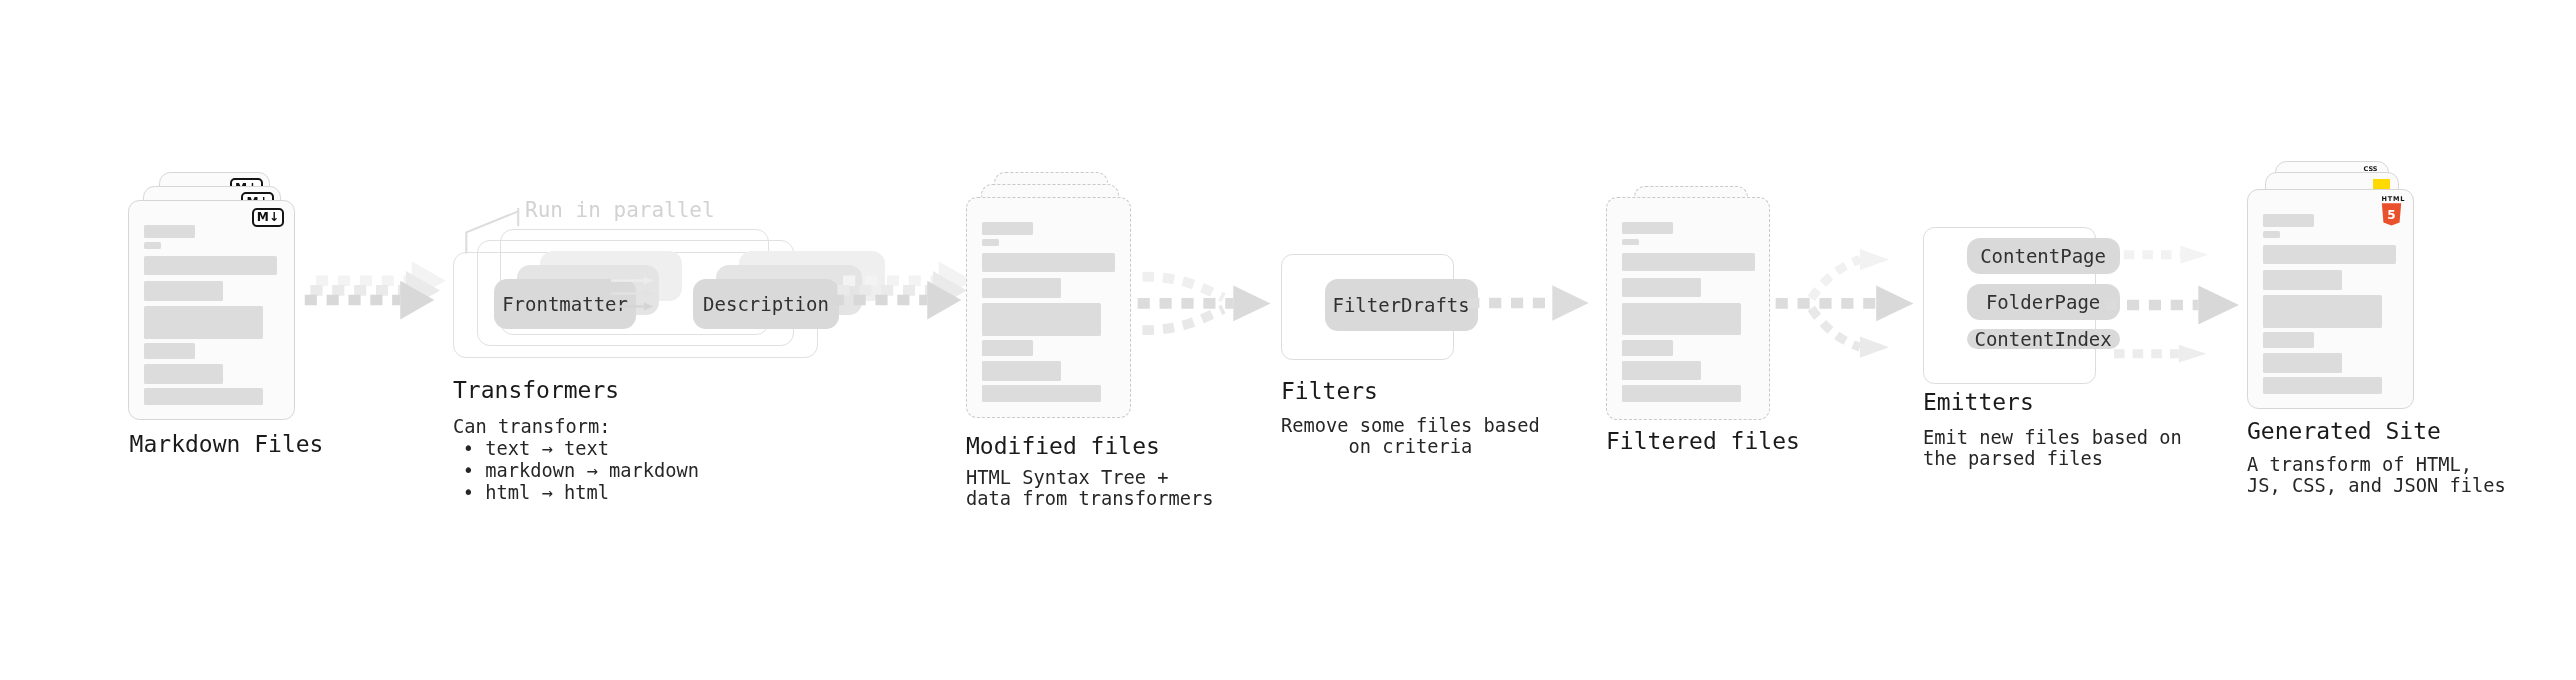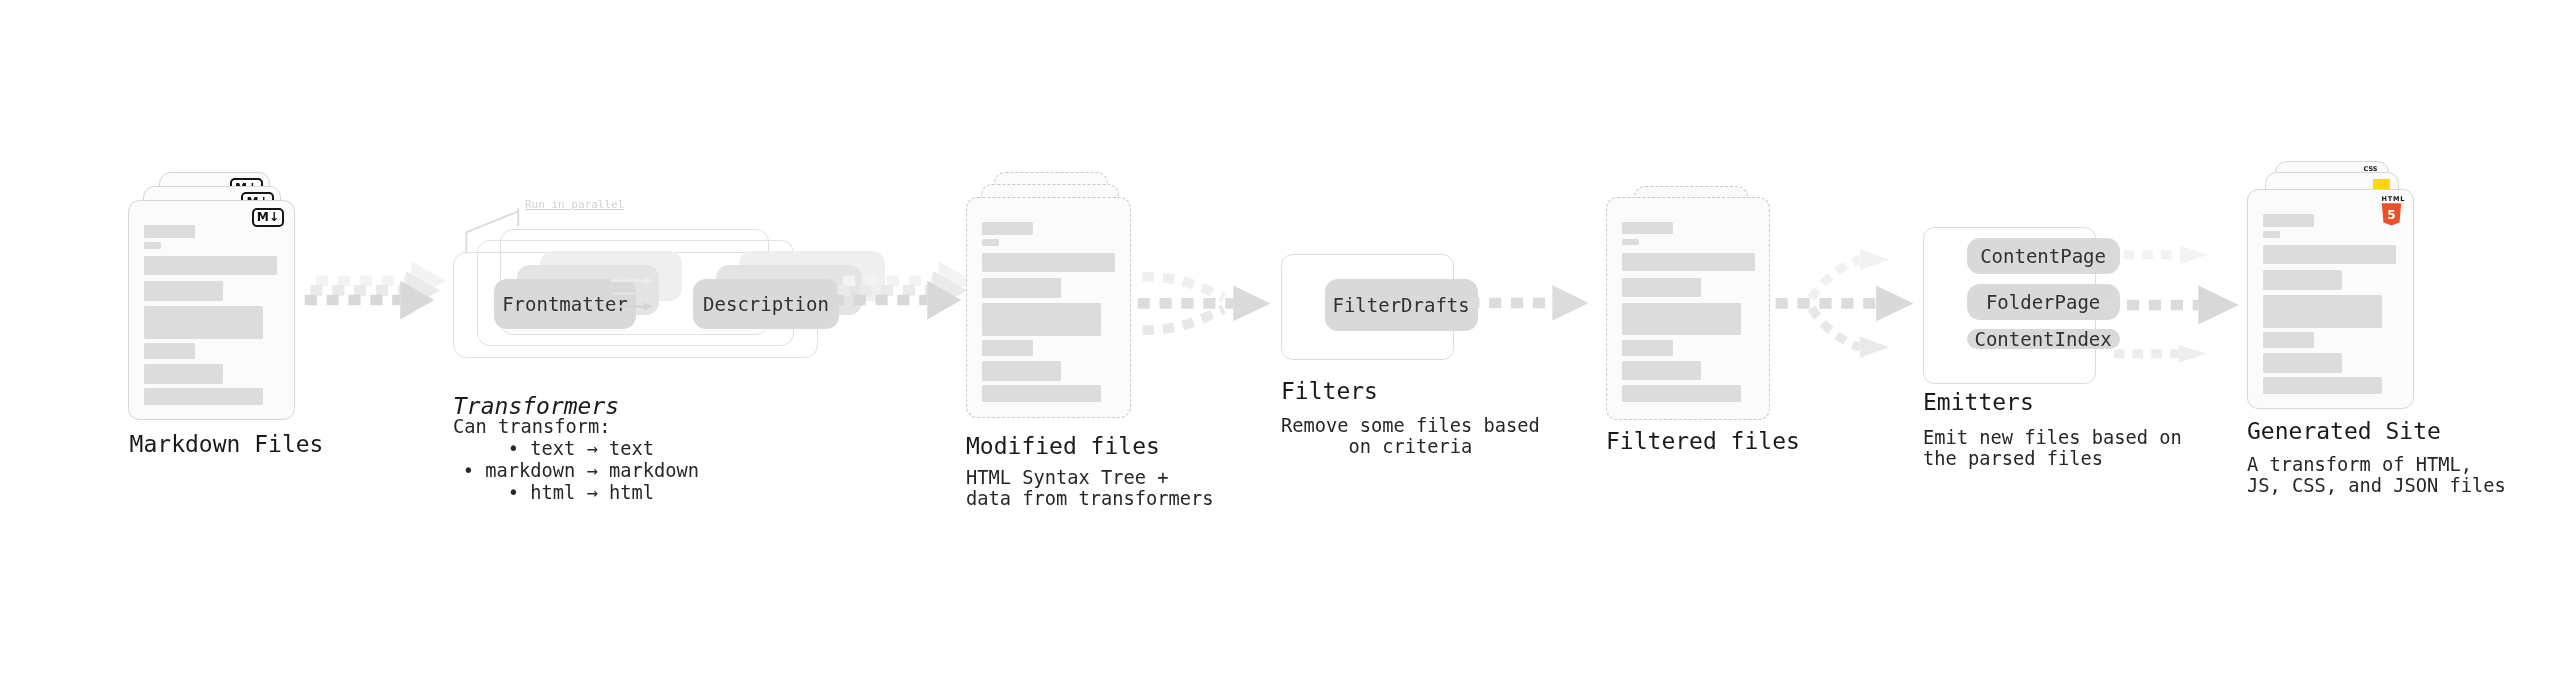--- a/index.html
+++ b/index.html
@@ -56,26 +56,25 @@
   .stage-title{
     position:absolute;
     font-size:23px;color:#1a1a1a;
     white-space:nowrap;
   }
   .stage-desc{
     position:absolute;
     font-size:18.7px;line-height:22px;color:#262626;
     white-space:nowrap;
   }
-  .stage-desc .bullet{padding-left:9.8px;text-align:center;}
+  .stage-desc .bullet{padding-left:9.8px;}
   .note-text{
     position:absolute;
-    font-size:11px;color:#d2d2d2;
+    font-size:21px;color:#d2d2d2;
     white-space:nowrap;
-    text-decoration:underline;
   }
 
   
   .md-badge{
     position:absolute;top:6.5px;right:9.8px;
     width:32.5px;height:19.5px;
     background:#ffffff;border:2.4px solid #151515;border-radius:4.9px;
     display:flex;align-items:center;justify-content:center;
     font-family:"DejaVu Sans", sans-serif;
     font-weight:bold;font-size:12.2px;color:#111;
@@ -162,21 +161,21 @@
       <g>
           <path d="M0 40 H40" stroke="#d5d5d5" stroke-width="3" fill="none"></path>
           <polygon points="40,35 52,40 40,45" fill="#d5d5d5"></polygon>
         </g>
     </svg>
 
     <div class="chip ghost2" style="left:253px;top:22px;width:146px;height:50px;"></div>
     <div class="chip ghost1" style="left:230px;top:36px;width:146px;height:50px;"></div>
     <div class="chip" style="left:207px;top:50px;width:146px;height:50px;">Description</div>
 
-    <div class="stage-title" style="left:0;top:164px;font-style:italic;">Transformers</div>
+    <div class="stage-title" style="left:0;top:148px;">Transformers</div>
     <div class="stage-desc" style="left:0;top:187px;">
       <div>Can transform:</div>
       <div class="bullet">• text → text</div>
       <div class="bullet">• markdown → markdown</div>
       <div class="bullet">• html → html</div>
     </div>
   </div>
 
   <svg class="abs" style="left:830px;top:241px;" width="150" height="85" viewBox="0 0 185 105">
     <g transform="translate(14,-24)">

